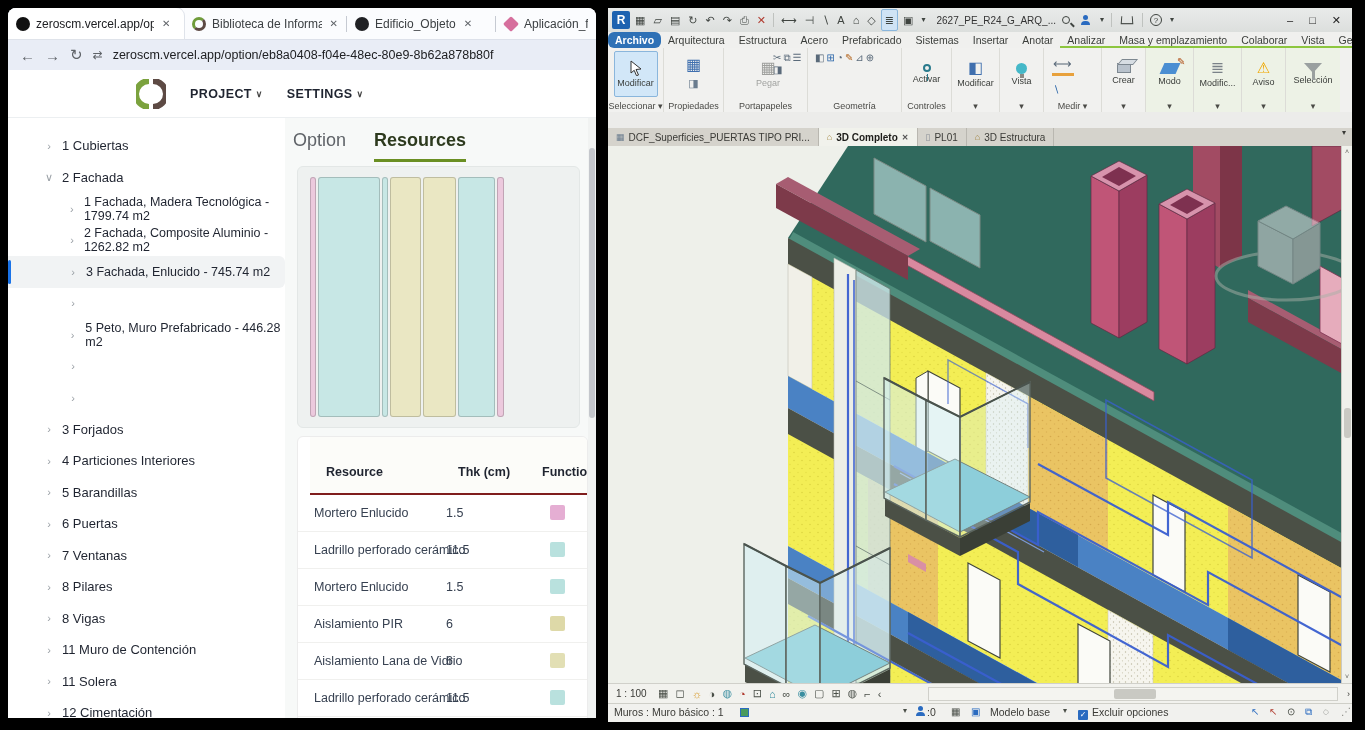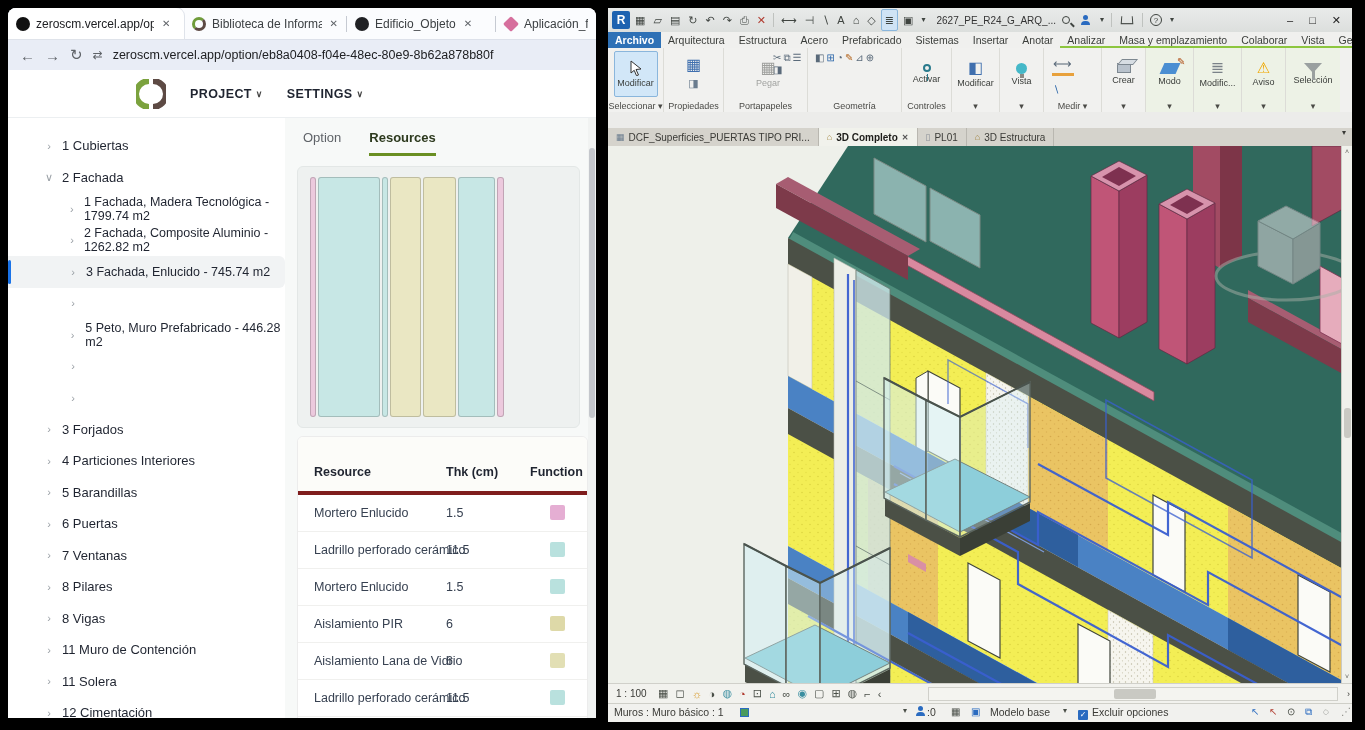--- a/index.html
+++ b/index.html
@@ -28,27 +28,27 @@
   .nav-item{font-size:12.5px;font-weight:bold;letter-spacing:.4px;color:#1f2430;margin-left:24px;display:flex;align-items:center;gap:4px;}
   .nav-caret{font-size:9px;color:#444;}
   .content{position:absolute;left:0;top:110px;width:100%;bottom:0;}
   .sidebar{position:absolute;left:0;top:0;width:277px;bottom:0;background:#fff;padding-top:12px;}
   .tree-item{position:relative;height:31.5px;display:flex;align-items:center;gap:8px;font-size:13px;color:#1f2430;padding-left:36px;}
   .tree-item.child{padding-left:60px;font-size:12.5px;}
   .tree-item.sel{background:#f1f3f4;border-radius:0 6px 6px 0;}
   .tree-item.sel::before{content:"";position:absolute;left:0;top:4px;bottom:4px;width:3px;background:#1a73e8;border-radius:2px;}
   .chev{font-size:11px;color:#9aa0a6;width:10px;text-align:center;}
   .main{position:absolute;left:277px;right:8px;top:0;bottom:0;background:#f7f9f8;}
-  .tabs-row{position:absolute;left:18px;top:12px;display:flex;gap:28px;font-size:13px;}
+  .tabs-row{position:absolute;left:8px;top:12px;display:flex;gap:28px;font-size:18px;}
   .mtab{color:#5f6368;padding-bottom:8px;}
   .mtab.active{color:#2d3a1e;font-weight:bold;border-bottom:3px solid #6a8f22;}
   .layers-card{position:absolute;left:12px;right:8px;top:48px;height:262px;background:#eef1f0;border:1px solid #e3e7e6;border-radius:6px;}
   .layer-strip{position:absolute;top:10px;bottom:10px;border-radius:3px;border:1px solid rgba(0,0,0,.18);}
   .table-card{position:absolute;left:12px;right:0;top:318px;bottom:-10px;background:#fff;border:1px solid #ececec;border-radius:6px 6px 0 0;overflow:hidden;}
-  .thead{position:absolute;left:0;top:0;width:100%;height:58px;background:#fcfcf9;border-bottom:4px solid #7f1d1d;}
+  .thead{position:absolute;left:12px;top:0;width:100%;height:58px;background:#fcfcf9;border-bottom:2px solid #7f1d1d;}
   .th{position:absolute;top:28px;font-size:12.5px;font-weight:bold;color:#1f2430;}
   .trow{position:absolute;left:0;width:100%;height:37px;border-bottom:1px solid #f0f0ee;}
   .td{position:absolute;top:11px;font-size:12.5px;color:#374151;white-space:nowrap;}
   .swatch{position:absolute;left:252px;top:10px;width:15px;height:15px;border-radius:2px;}
   .bscroll{position:absolute;right:0;top:0;width:8px;bottom:0;background:#f1f3f2;}
   .bscroll .thumb{position:absolute;left:1px;width:6px;border-radius:3px;background:#c4c7cc;}
 
   
   .revit-win{position:absolute;left:608px;top:8px;width:744px;height:714px;background:#ececea;overflow:hidden;}
   .rv-title{position:absolute;left:0;top:0;width:100%;height:24px;background:linear-gradient(#e9ebea,#dcdfdd);display:flex;align-items:center;padding:0 4px;gap:2px;}
@@ -58,21 +58,21 @@
   .qsep{width:1px;height:14px;background:#bfc2bf;margin:0 2px;}
   .rv-doc-title{font-size:10px;color:#333;margin-left:6px;white-space:nowrap;}
   .mag{width:8px;height:8px;border:1.5px solid #3f4440;border-radius:50%;position:relative;margin:0 4px;}
   .mag::after{content:"";position:absolute;left:7px;top:7px;width:5px;height:1.5px;background:#3f4440;transform:rotate(45deg);}
   .person{width:9px;height:4px;border-radius:4px 4px 0 0;background:#2a6bc0;position:relative;margin:6px 5px 0 5px;}
   .person::before{content:"";position:absolute;left:2px;top:-6px;width:5px;height:5px;border-radius:50%;background:#2a6bc0;}
   .cart{width:12px;height:8px;border:1.2px solid #3f4440;border-top:none;position:relative;margin:0 5px;transform:perspective(10px) rotateX(8deg);}
   .help{width:12px;height:12px;border:1.2px solid #3f4440;border-radius:50%;font-size:8px;text-align:center;line-height:11px;color:#3f4440;margin:0 3px;}
   .winbtn{font-size:11px;color:#222;padding:0 7px;}
   .rv-tabs{position:absolute;left:0;top:24px;width:100%;height:16px;background:#f0f0ee;display:flex;align-items:center;font-size:10.5px;color:#3a3d3a;}
-  .rtab{padding:0 7px;line-height:16px;white-space:nowrap;}
+  .rtab{padding:0 7px;line-height:16px;white-space:nowrap;border-radius:6px;}
   .rtab.file{background:#2e71b6;color:#fff;font-weight:bold;}
   .green-line{position:absolute;left:452px;right:0;top:38px;height:2px;background:#8dc63f;}
   .rv-ribbon{position:absolute;left:0;top:40px;width:100%;height:64px;background:#f1f1ef;display:flex;}
   .panel{position:relative;border-right:1px solid #dcdcd7;height:100%;flex:0 0 auto;}
   .panel.ctx{background:#edf2e6;}
   .plabel{position:absolute;left:0;right:0;bottom:0;height:12px;font-size:9px;color:#4a4a46;text-align:center;line-height:12px;white-space:nowrap;overflow:hidden;}
   .bigbtn{position:absolute;top:3px;left:50%;transform:translateX(-50%);width:44px;height:46px;display:flex;flex-direction:column;align-items:center;justify-content:center;gap:2px;font-size:9px;color:#3a3d3a;text-align:center;}
   .bigbtn.hl{background:#d2e7f8;border:1px solid #8ab6dc;border-radius:2px;}
   .bigbtn .glyph{font-size:16px;line-height:16px;}
   .mini{font-size:10px;line-height:12px;color:#5a6a7a;padding:0 1px;}

